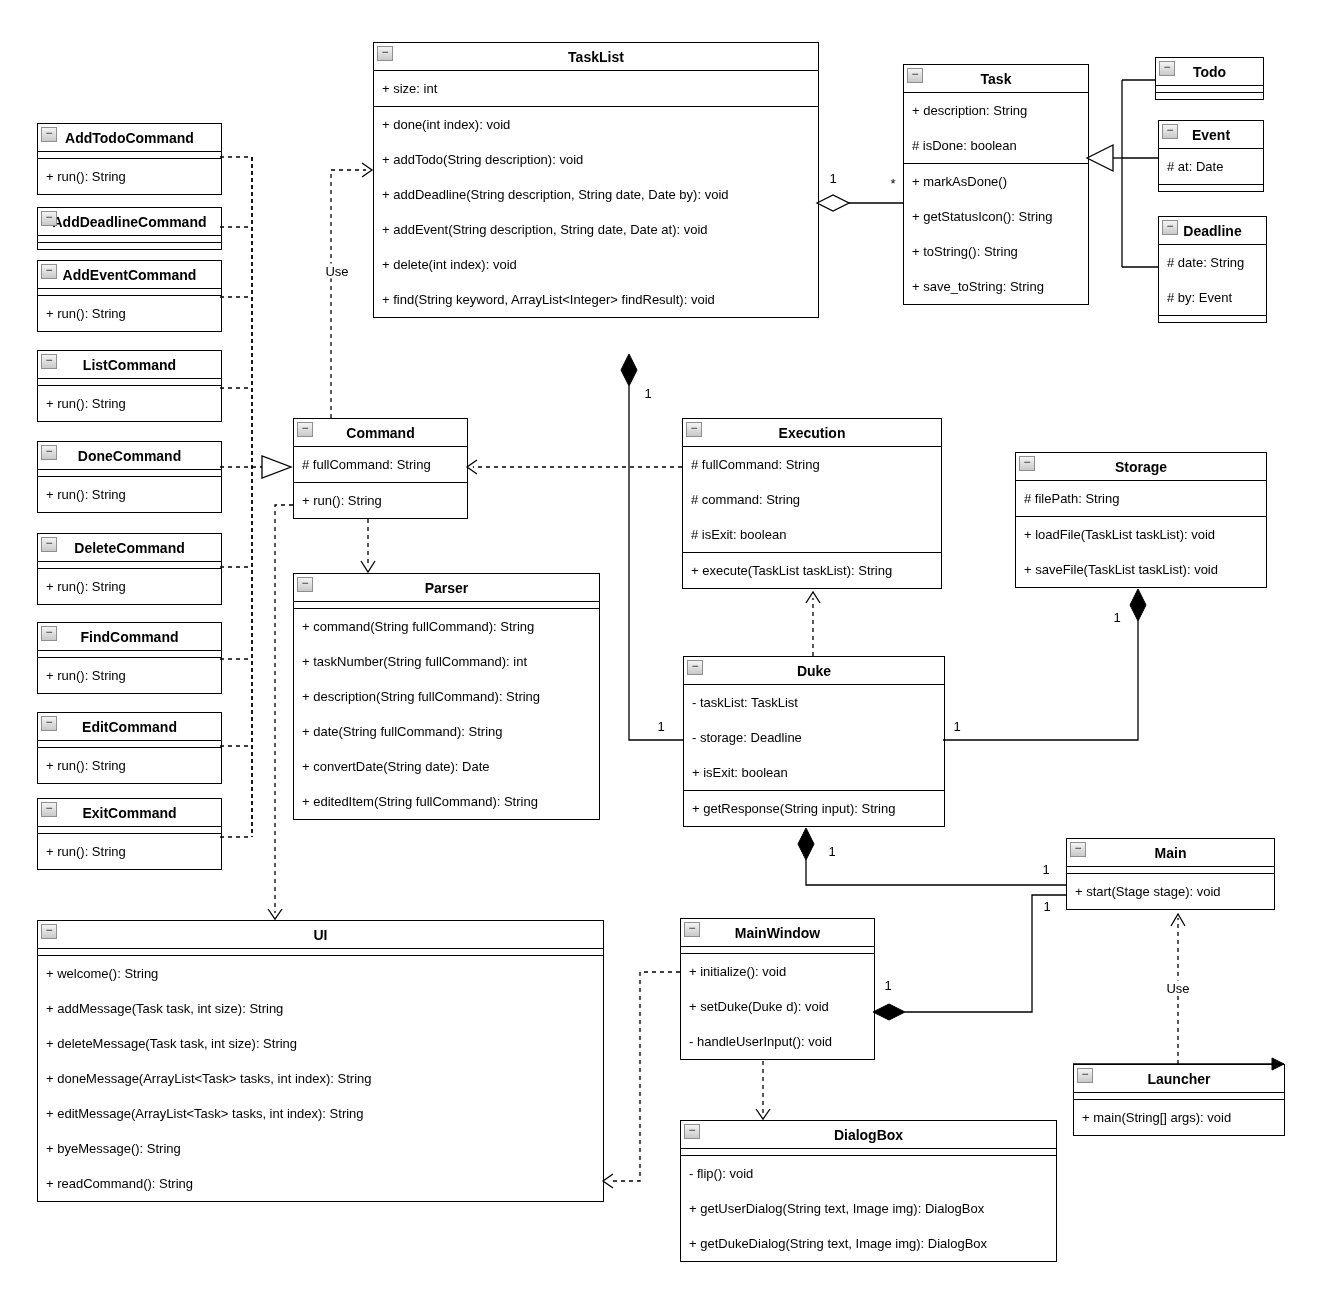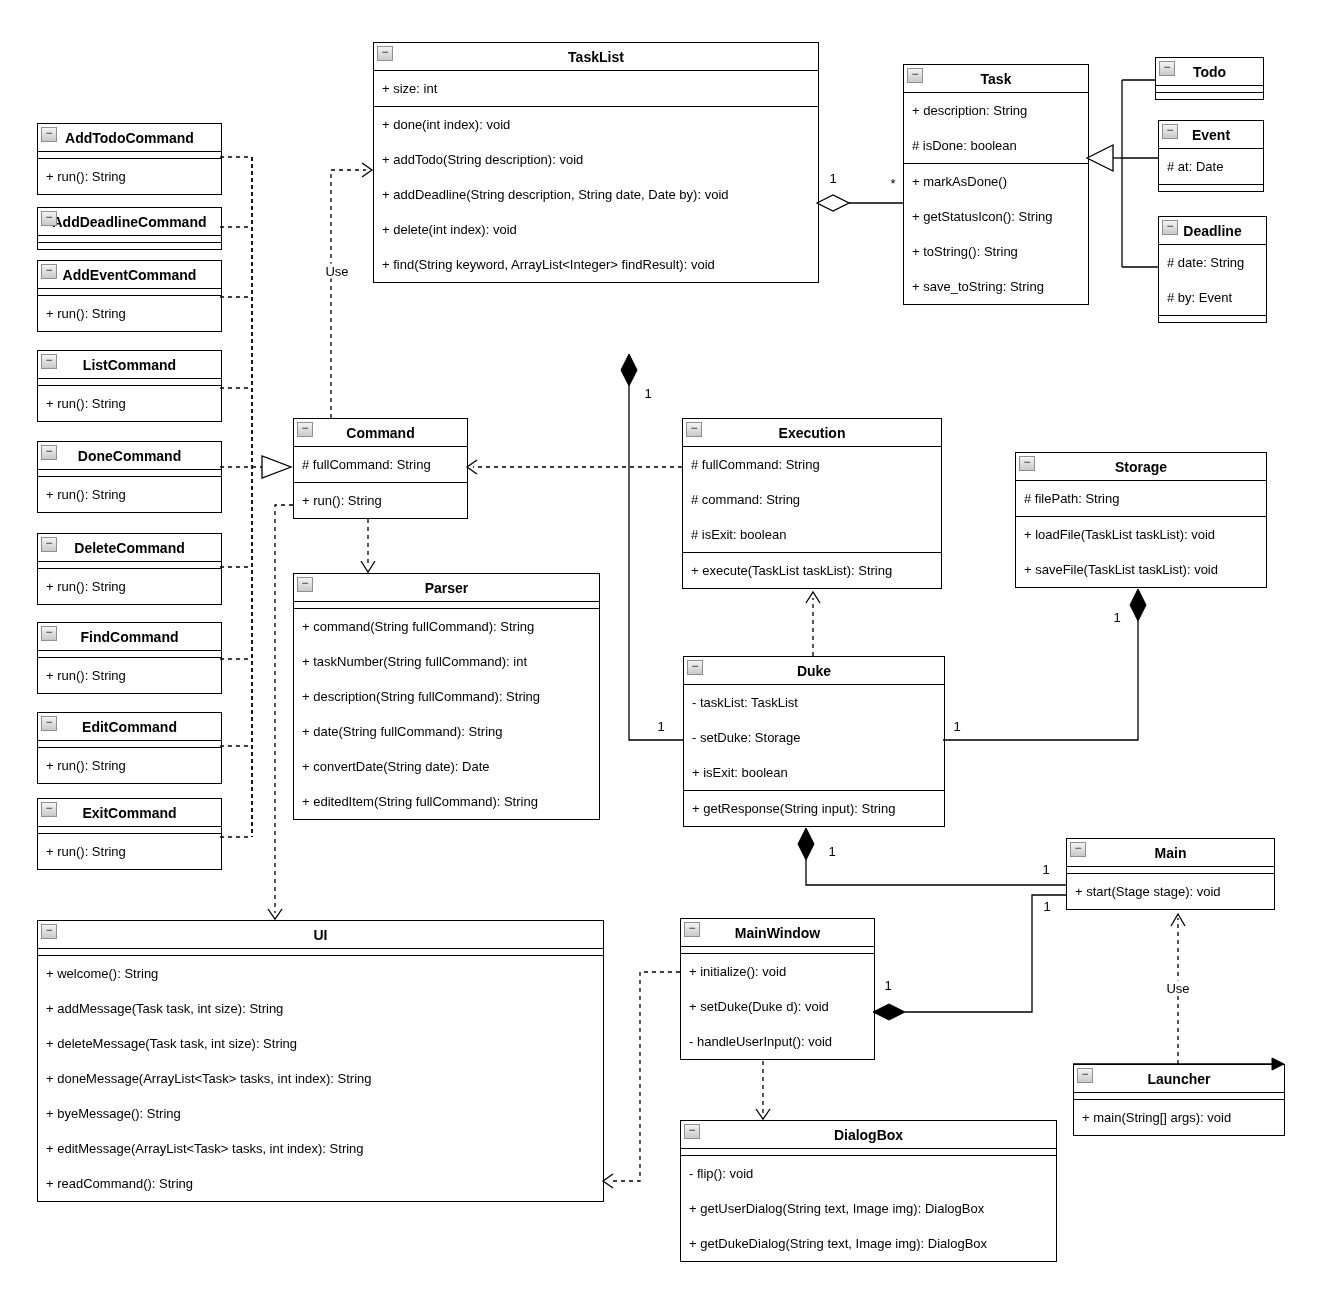--- a/index.html
+++ b/index.html
@@ -130,20 +130,21 @@
         <span class="collapse">−</span>
         <span>TaskList</span>
       </div>
     <div class="compartment">
         <div class="member">+ size: int</div>
       </div>
     <div class="compartment">
         <div class="member">+ done(int index): void</div>
         <div class="member">+ addTodo(String description): void</div>
         <div class="member">+ addDeadline(String description, String date, Date by): void</div>
+        <div class="member">+ addEvent(String description, String date, Date at): void</div>
         <div class="member">+ delete(int index): void</div>
         <div class="member">+ find(String keyword, ArrayList&lt;Integer&gt; findResult): void</div>
       </div>
   </div>
 
   <div class="uml-class" style="left:903px;top:64px;width:184px;">
     <div class="uml-title">
         <span class="collapse">−</span>
         <span>Task</span>
       </div>
@@ -249,21 +250,21 @@
       </div>
   </div>
 
   <div class="uml-class" style="left:683px;top:656px;width:260px;">
     <div class="uml-title">
         <span class="collapse">−</span>
         <span>Duke</span>
       </div>
     <div class="compartment">
         <div class="member">- taskList: TaskList</div>
-        <div class="member">- setDuke: Storage</div>
+        <div class="member">- storage: Deadline</div>
         <div class="member">+ isExit: boolean</div>
       </div>
     <div class="compartment">
         <div class="member">+ getResponse(String input): String</div>
       </div>
   </div>
 
   <div class="uml-class" style="left:1066px;top:838px;width:207px;">
     <div class="uml-title">
         <span class="collapse">−</span>
@@ -316,22 +317,22 @@
     <div class="uml-title">
         <span class="collapse">−</span>
         <span>UI</span>
       </div>
     <div class="compartment"></div>
     <div class="compartment">
         <div class="member">+ welcome(): String</div>
         <div class="member">+ addMessage(Task task, int size): String</div>
         <div class="member">+ deleteMessage(Task task, int size): String</div>
         <div class="member">+ doneMessage(ArrayList&lt;Task&gt; tasks, int index): String</div>
+        <div class="member">+ editMessage(ArrayList&lt;Task&gt; tasks, int index): String</div>
         <div class="member">+ byeMessage(): String</div>
-        <div class="member">+ editMessage(ArrayList&lt;Task&gt; tasks, int index): String</div>
         <div class="member">+ readCommand(): String</div>
       </div>
   </div>
 
   <svg id="connectors" width="1322" height="1296" viewBox="0 0 1322 1296">
 
     <g>
       <path class="spine" d="M 252,157 L 252,837"></path>
       <path class="dashed" d="M 220,157 L 252,157"></path>
       <path class="dashed" d="M 220,227 L 252,227"></path>

